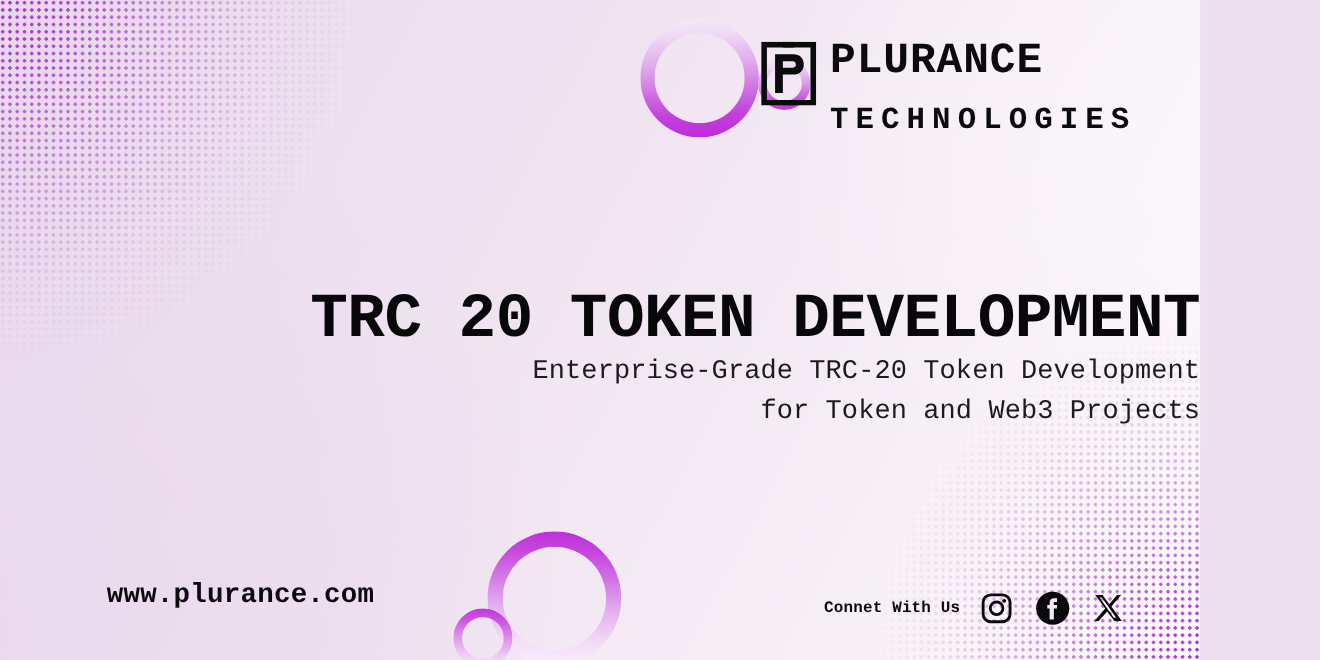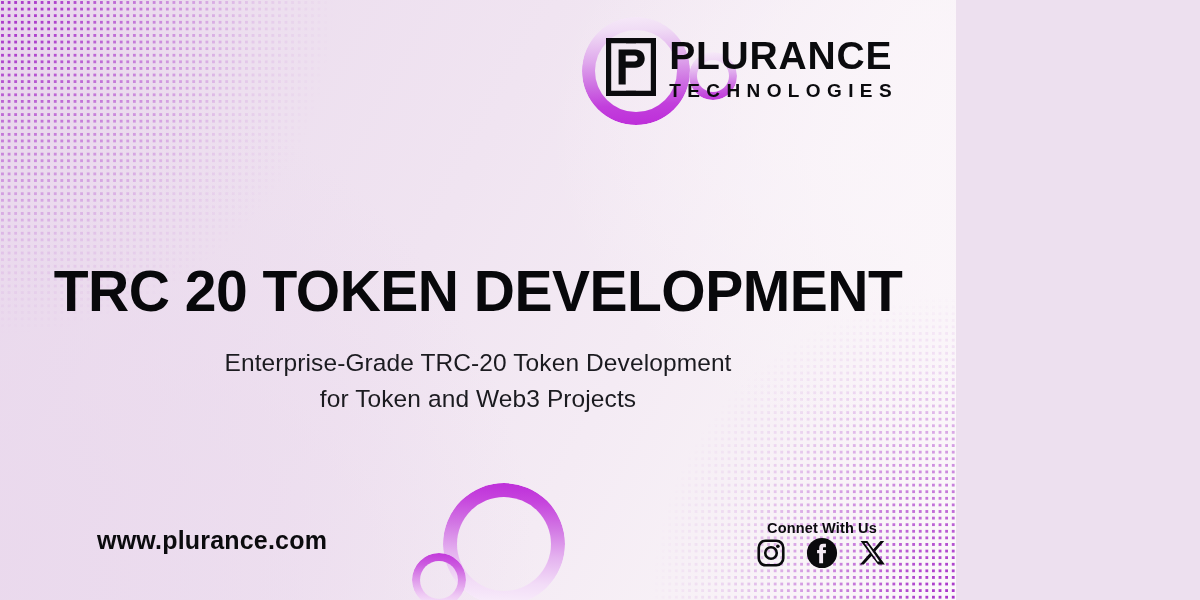--- a/index.html
+++ b/index.html
@@ -5,27 +5,28 @@
   * { margin:0; padding:0; box-sizing:border-box; }
   html,body { width:1200px; height:600px; }
   body {
     font-family: "Liberation Sans", sans-serif;
     overflow:hidden;
     background:#ede0ef;
   }
 
   #banner {
     position:relative;
-    width:956px;
+    width:1091px;
     height:600px;
     overflow:hidden;
     background:
       radial-gradient(ellipse 900px 620px at 112% 22%, #fbf6fa 0%, rgba(251,246,250,0.75) 26%, rgba(248,240,247,0) 58%),
       radial-gradient(ellipse 760px 700px at -6% 96%, #ead9ed 0%, rgba(234,217,237,0.55) 45%, rgba(234,217,237,0) 78%),
       linear-gradient(118deg, #e8d6ec 0%, #eddfef 22%, #f0e4f1 44%, #f4ebf4 64%, #f8f2f7 82%, #fcf8fb 100%);
+    font-family: Liberation Mono, monospace;
   }
 
   
   .halftone {
     position:absolute;
     pointer-events:none;
   }
   .halftone .dots {
     position:absolute;
     inset:0;
@@ -99,47 +100,46 @@
   #brand-words { display:flex; flex-direction:column; align-items:stretch; }
   #brand-name {
     font-size:39px;
     font-weight:700;
     letter-spacing:0.8px;
     line-height:1;
     color:#0b0b0e;
     white-space:nowrap;
   }
   #brand-tagline {
-    margin-top:6px;
-    font-size:19px;
+    margin-top:21px;
+    font-size:28px;
     font-weight:700;
     letter-spacing:6.4px;
     line-height:1;
     color:#0b0b0e;
     white-space:nowrap;
     text-align:right;
   }
 
   
   #headline-block {
     position:absolute;
     left:0; right:0;
     top:262px;
-    text-align:center;
+    text-align:right;
   }
   #page-title {
     font-size:57px;
     font-weight:700;
     letter-spacing:-0.5px;
     line-height:1.04;
     color:#08080b;
     white-space:nowrap;
   }
   #page-subtitle {
-    margin-top:24px;
     font-size:24.5px;
     font-weight:400;
     line-height:1.45;
     letter-spacing:0.1px;
     color:#1b1b20;
   }
 
   
   #site-url {
     position:absolute;
@@ -149,23 +149,22 @@
     letter-spacing:0.2px;
     color:#0b0b0e;
     text-decoration:none;
     white-space:nowrap;
     margin-left:40px;
   }
   #social {
     position:absolute;
     right:66px; bottom:30px;
     display:flex;
-    flex-direction:column;
     align-items:center;
-    gap:0;
+    gap:16px;
   }
   #social-heading {
     font-size:14.5px;
     font-weight:700;
     letter-spacing:0.15px;
     color:#0b0b0e;
     white-space:nowrap;
   }
   #social-icons {
     display:flex;

